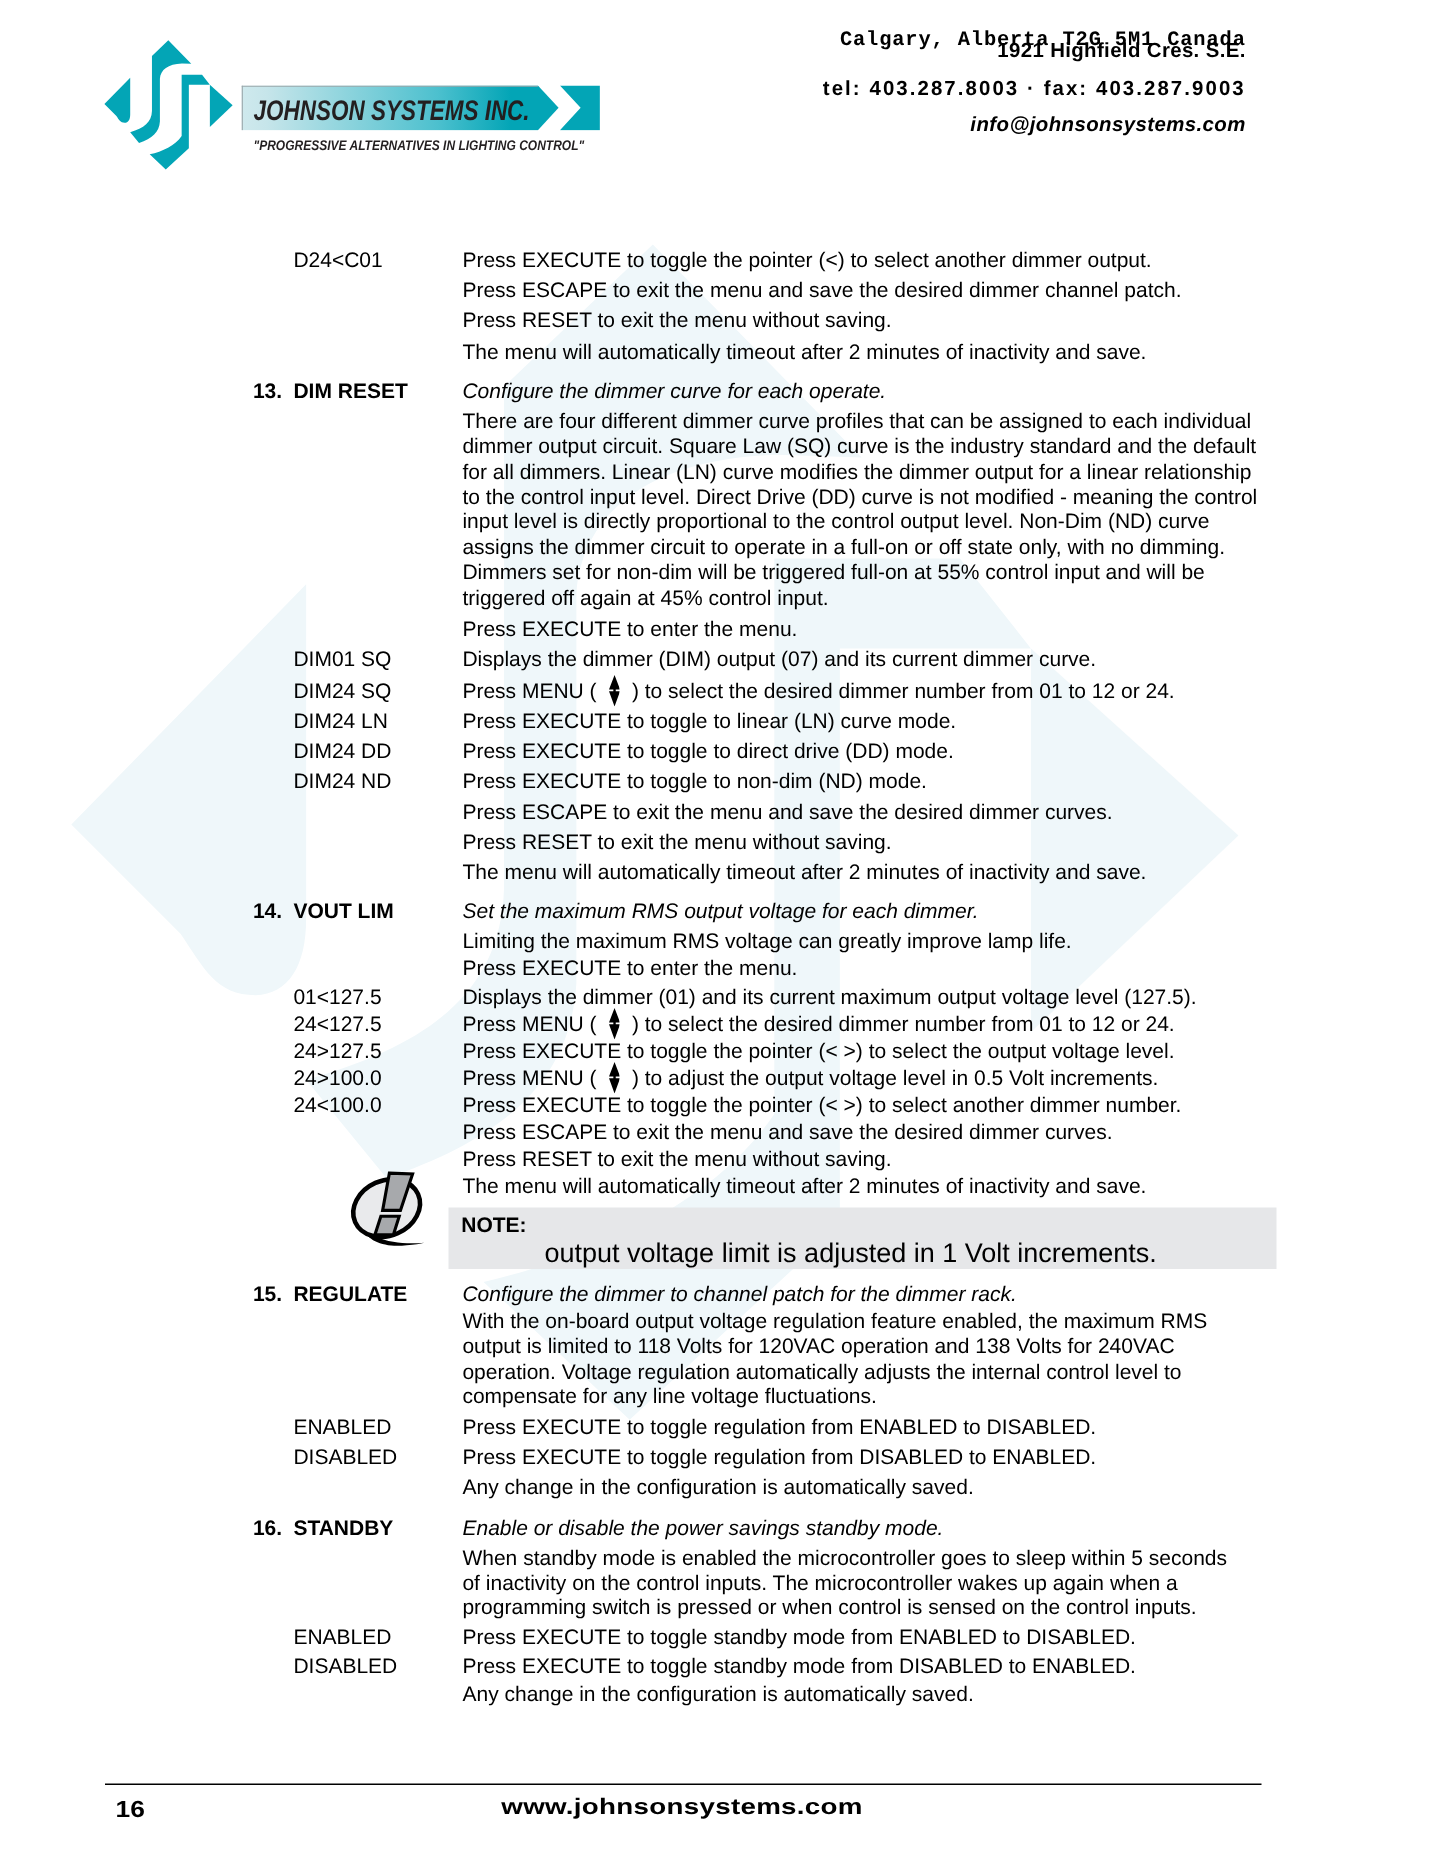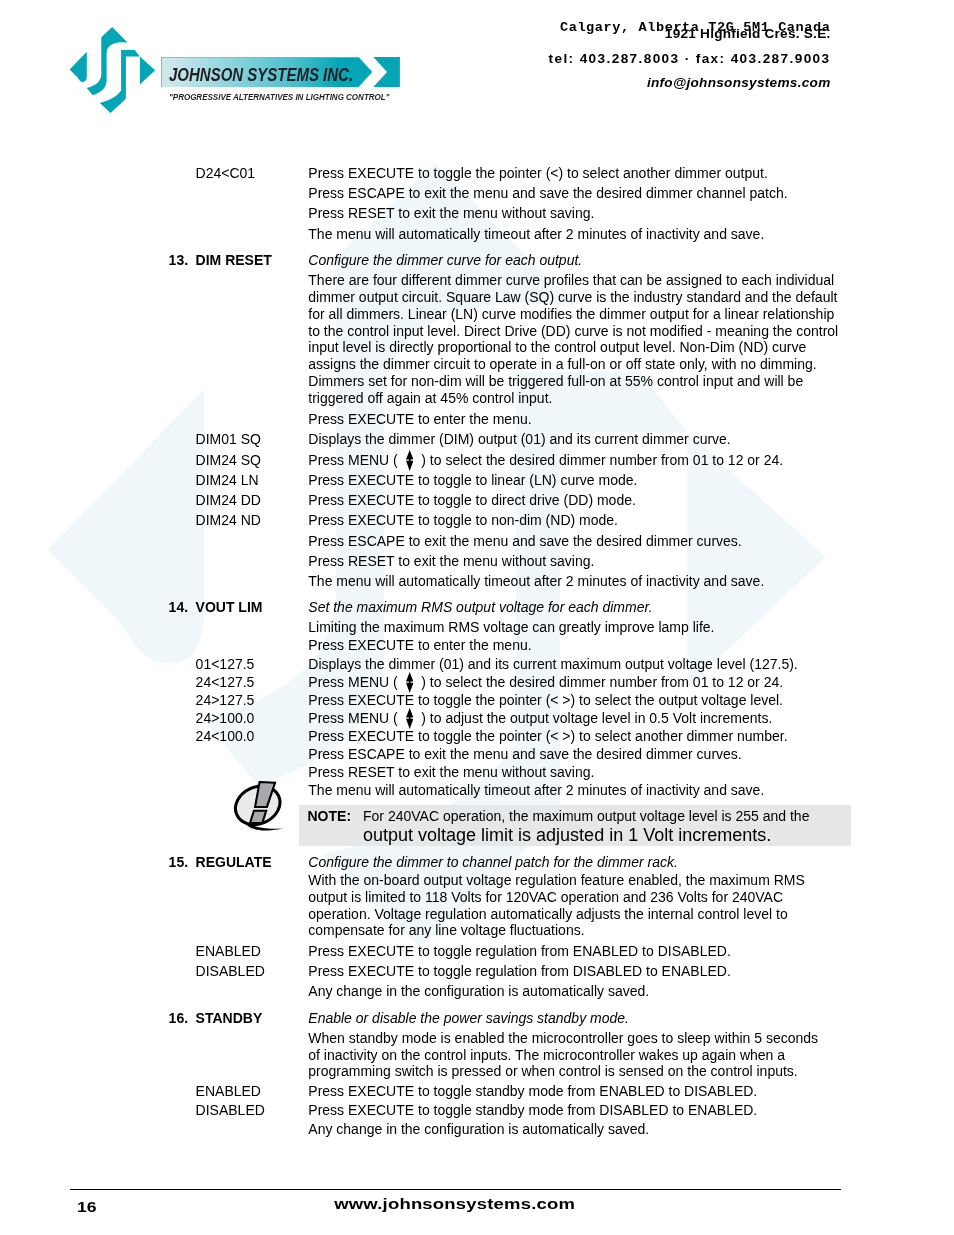--- a/index.html
+++ b/index.html
@@ -110,39 +110,38 @@
 
  <svg class="noteicon" viewBox="0 0 70 62">
   <path fill="#000" d="M17,45 C20,54 33,59 49,57 C55,56.4 59,55.9 62,55.1 C53,56 46,55.5 39,54.4 C29.5,53 23,50 20,43.5 Z"></path>
   <g transform="rotate(-24 34.15 29.5)">
    <ellipse cx="34.15" cy="29.5" rx="25.5" ry="20.4" fill="#e9eaec" stroke="#000" stroke-width="3.4"></ellipse>
   </g>
   <path fill="#a7a9ac" stroke="#000" stroke-width="2.3" d="M36.2,3.6 L53.4,4.2 L44.4,31.2 L31.2,31.2 Z"></path>
   <path fill="#a7a9ac" stroke="#000" stroke-width="2.3" d="M29.9,35.5 L43.5,35.5 L39.2,49.2 L25.5,49.2 Z"></path>
  </svg>
 <div class="note-label">NOTE:</div>
-<div class="note-l1">For 240VAC operation, the maximum output voltage level is 255 and the</div>
 <div class="note-l2">output voltage limit is adjusted in 1 Volt increments.</div>
 <div class="row" style="top:165.62px">
       <span class="lbl">D24&lt;C01</span>
       <span class="body">Press EXECUTE to toggle the pointer (&lt;) to select another dimmer output.</span>
     </div>
 <div class="row" style="top:186.03px">
       <span class="body">Press ESCAPE to exit the menu and save the desired dimmer channel patch.</span>
     </div>
 <div class="row" style="top:206.43px">
       <span class="body">Press RESET to exit the menu without saving.</span>
     </div>
 <div class="row" style="top:226.62px">
       <span class="body">The menu will automatically timeout after 2 minutes of inactivity and save.</span>
     </div>
 <div class="row" style="top:252.62px">
       <span class="num">13.</span>
       <span class="lbl bold">DIM RESET</span>
-      <span class="body ital">Configure the dimmer curve for each output.</span>
+      <span class="body ital">Configure the dimmer curve for each operate.</span>
     </div>
 <div class="row" style="top:273.12px">
       <span class="body">There are four different dimmer curve profiles that can be assigned to each individual</span>
     </div>
 <div class="row" style="top:289.93px">
       <span class="body">dimmer output circuit. Square Law (SQ) curve is the industry standard and the default</span>
     </div>
 <div class="row" style="top:306.82px">
       <span class="body">for all dimmers. Linear (LN) curve modifies the dimmer output for a linear relationship</span>
     </div>
@@ -159,21 +158,21 @@
       <span class="body">Dimmers set for non-dim will be triggered full-on at 55% control input and will be</span>
     </div>
 <div class="row" style="top:390.93px">
       <span class="body">triggered off again at 45% control input.</span>
     </div>
 <div class="row" style="top:411.62px">
       <span class="body">Press EXECUTE to enter the menu.</span>
     </div>
 <div class="row" style="top:432.32px">
       <span class="lbl">DIM01 SQ</span>
-      <span class="body">Displays the dimmer (DIM) output (01) and its current dimmer curve.</span>
+      <span class="body">Displays the dimmer (DIM) output (07) and its current dimmer curve.</span>
     </div>
 <div class="row" style="top:452.82px">
       <span class="lbl">DIM24 SQ</span>
       <span class="body arrowline"><span class="seg">Press MENU ( </span><svg class="ud" viewBox="0 0 7.4 21">
           <path d="M3.7 0 L7.4 9.6 L4.5 9.6 L4.5 10.8 L7.4 10.8 L3.7 21 L0 10.8 L2.9 10.8 L2.9 9.6 L0 9.6 Z"></path>
         </svg><span class="seg"> ) to select the desired dimmer number from 01 to 12 or 24.</span></span>
     </div>
 <div class="row" style="top:473.23px">
       <span class="lbl">DIM24 LN</span>
       <span class="body">Press EXECUTE to toggle to linear (LN) curve mode.</span>
@@ -241,21 +240,21 @@
     </div>
 <div class="row" style="top:855.12px">
       <span class="num">15.</span>
       <span class="lbl bold">REGULATE</span>
       <span class="body ital">Configure the dimmer to channel patch for the dimmer rack.</span>
     </div>
 <div class="row" style="top:873.33px">
       <span class="body">With the on-board output voltage regulation feature enabled, the maximum RMS</span>
     </div>
 <div class="row" style="top:890.02px">
-      <span class="body">output is limited to 118 Volts for 120VAC operation and 236 Volts for 240VAC</span>
+      <span class="body">output is limited to 118 Volts for 120VAC operation and 138 Volts for 240VAC</span>
     </div>
 <div class="row" style="top:906.73px">
       <span class="body">operation. Voltage regulation automatically adjusts the internal control level to</span>
     </div>
 <div class="row" style="top:923.42px">
       <span class="body">compensate for any line voltage fluctuations.</span>
     </div>
 <div class="row" style="top:943.62px">
       <span class="lbl">ENABLED</span>
       <span class="body">Press EXECUTE to toggle regulation from ENABLED to DISABLED.</span>

